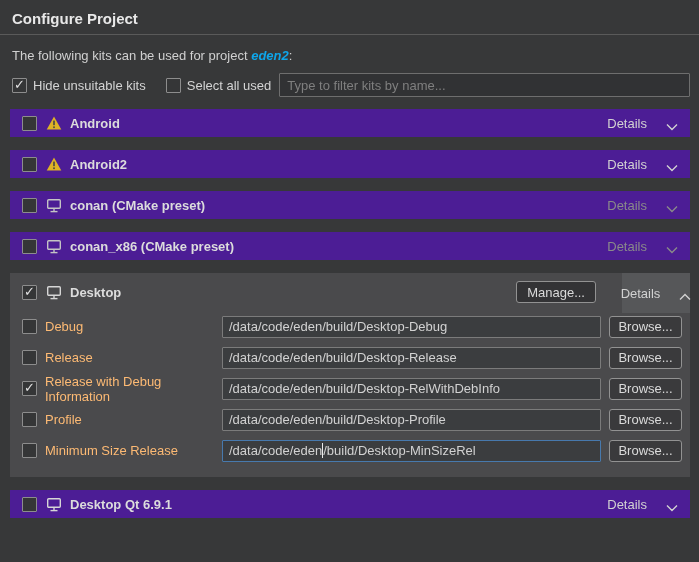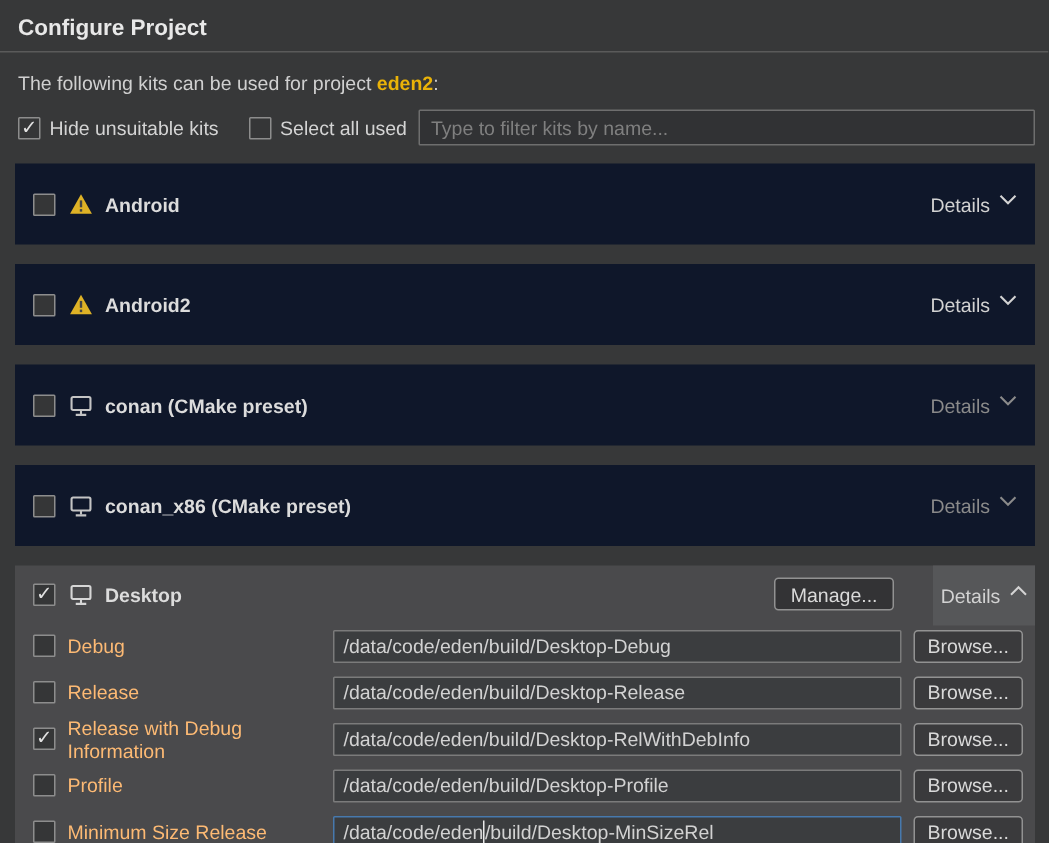--- a/index.html
+++ b/index.html
@@ -13,21 +13,21 @@
   .header {
     padding: 10px 12px 7px 12px;
     border-bottom: 1px solid #5a5a5a;
   }
   .header .title {
     font-size: 15px;
     font-weight: bold;
     color: #e8e8e8;
   }
   .subtitle { margin: 13px 12px 0 12px; color: #d0d0d0; }
-  .subtitle b { color: #eab308; }
+  .subtitle b { color: #0ea5e9; font-style: italic; }
   .controls {
     margin: 10px 9px 0 12px;
     display: flex;
     align-items: center;
   }
   .cb-group { display: flex; align-items: center; gap: 6px; cursor: default; }
   .cb-group + .cb-group { margin-left: 20px; }
   .cb {
     width: 15px; height: 15px;
     background: #353637;
@@ -52,35 +52,35 @@
     border-radius: 1px;
     color: #86efac;
     font-family: "Liberation Sans", "DejaVu Sans", sans-serif;
     font-size: 13px;
     padding: 0 7px;
     outline: none;
   }
   .filter-input::placeholder { color: #7f7f7f; }
   .kit-list { margin: 12px 9px 0 10px; }
   .kit-row {
-    height: 54px;
-    background: #0f172a;
+    height: 28px;
+    background: #4c1d95;
     display: flex;
     align-items: center;
     padding: 4px 12px;
     margin-top: 13px;
   }
   .kit-list > .kit-row:first-child, .kit-list > .kit-panel:first-child { margin-top: 0; }
   .kit-icon { margin-left: 9px; display: flex; align-items: center; }
   .kit-name { margin-left: 8px; font-weight: bold; color: #dcdcdc; }
   .details {
     margin-left: auto;
     display: flex;
-    align-items: flex-start;
-    gap: 6px;
+    align-items: flex-end;
+    gap: 19px;
     color: #d2d2d2;
     cursor: default;
   }
   .details.disabled { color: #8a8a8a; }
   .details svg { display: block; }
   .kit-panel {
     background: #4a4a4c;
     margin-top: 13px;
     position: relative;
     padding-bottom: 11px;

